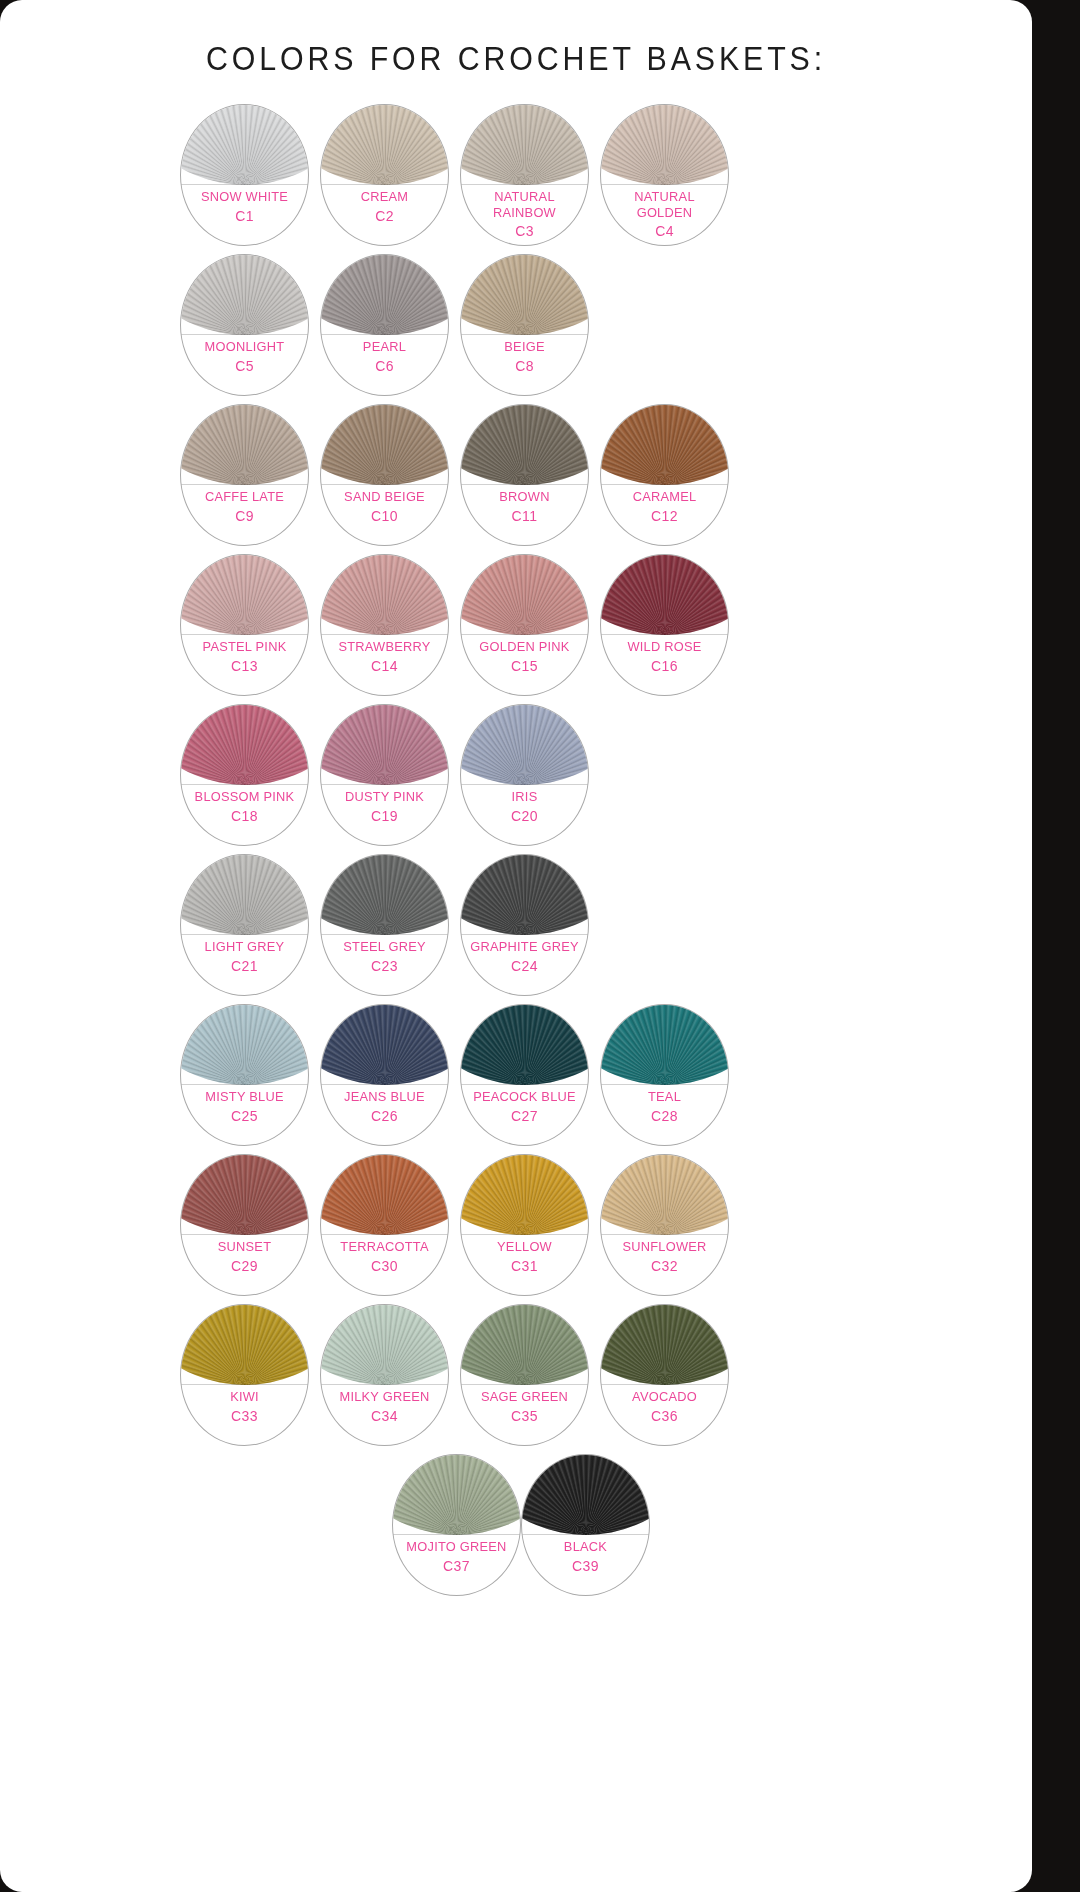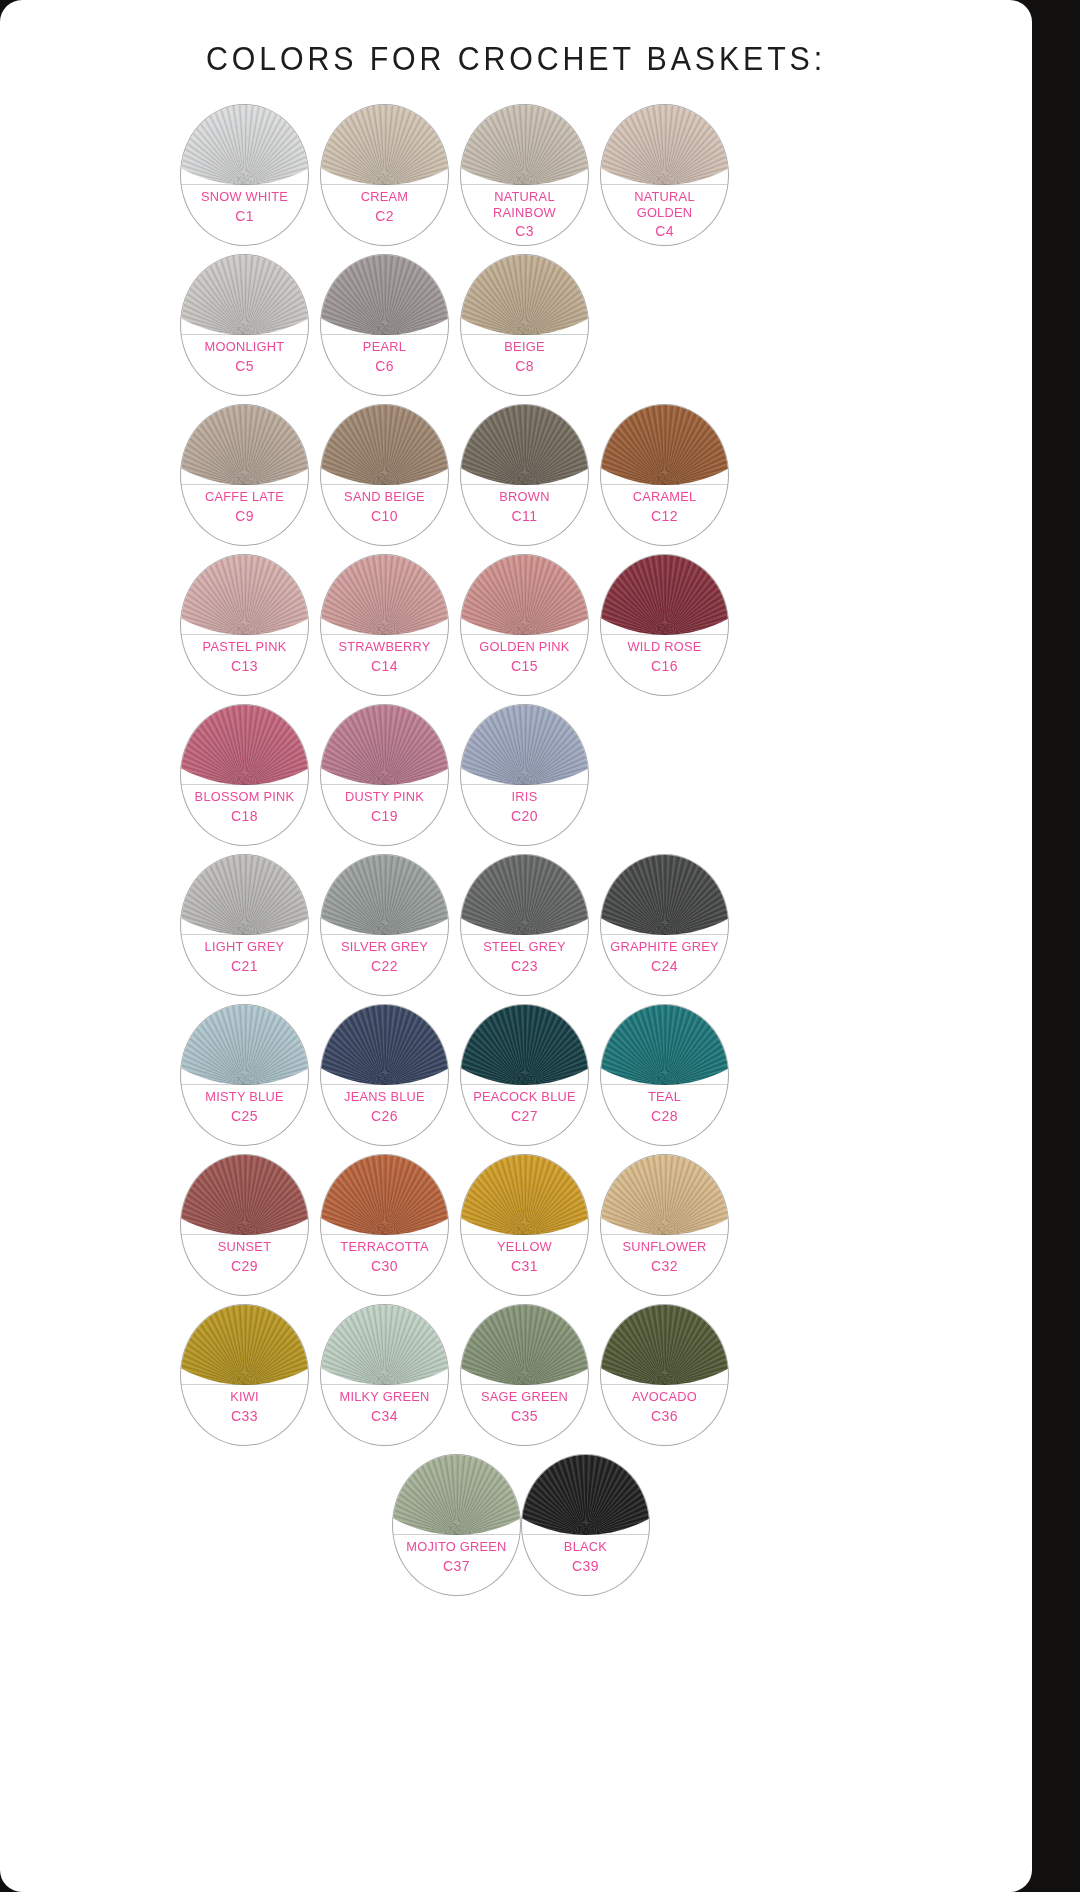--- a/index.html
+++ b/index.html
@@ -326,29 +326,20 @@
           <div class="fan">
             <div class="fan-inner" style="background-color: rgb(201, 200, 197);"></div>
           </div>
           <div class="label">
             <div class="name">LIGHT GREY</div>
             <div class="code">C21</div>
           </div>
         </div>
         <div class="swatch">
           <div class="fan">
-            <div class="fan-inner" style="background-color: rgb(163, 170, 168);"></div>
-          </div>
-          <div class="label">
-            <div class="name">SILVER GREY</div>
-            <div class="code">C22</div>
-          </div>
-        </div>
-        <div class="swatch">
-          <div class="fan">
             <div class="fan-inner" style="background-color: rgb(107, 109, 108);"></div>
           </div>
           <div class="label">
             <div class="name">STEEL GREY</div>
             <div class="code">C23</div>
           </div>
         </div>
         <div class="swatch">
           <div class="fan">
             <div class="fan-inner" style="background-color: rgb(75, 76, 76);"></div>

